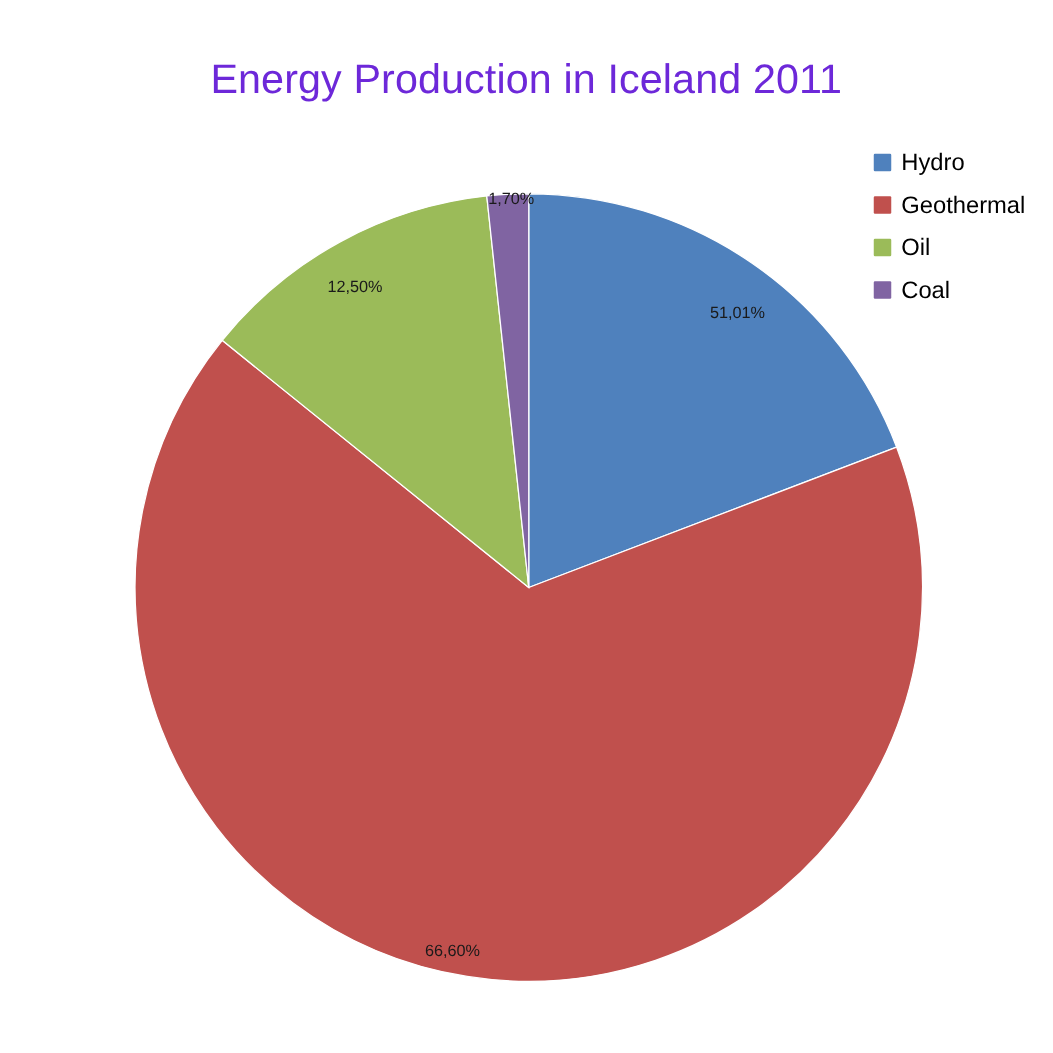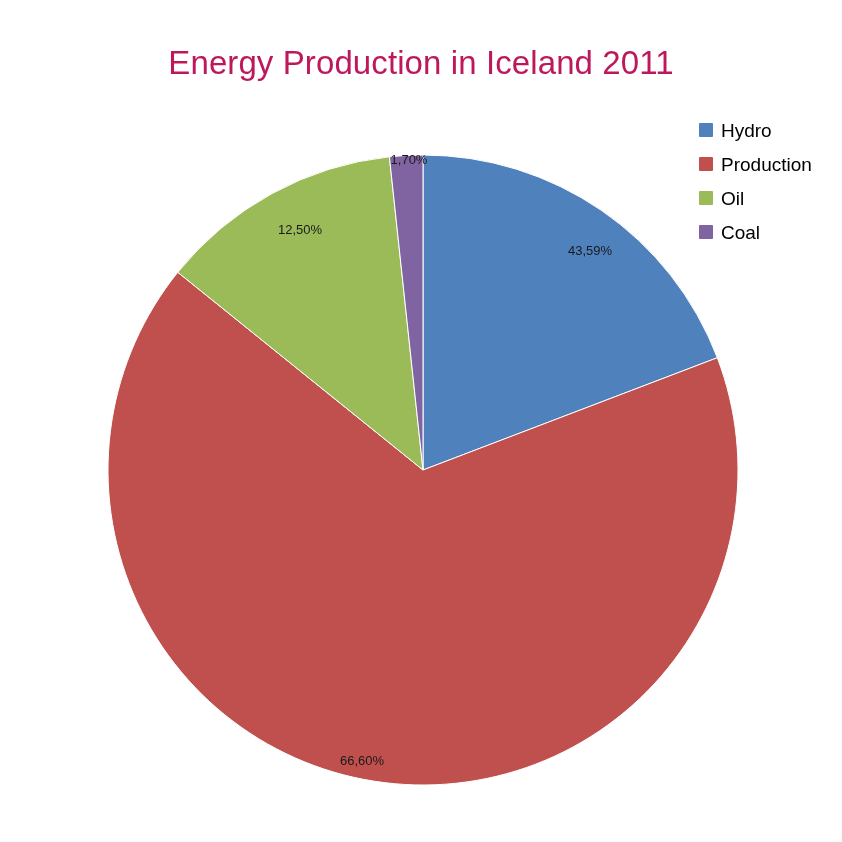--- a/index.html
+++ b/index.html
@@ -25,21 +25,21 @@
   
   .chart-title {
     position: absolute;
     left: 0;
     top: 44px;
     width: 842px;
     text-align: center;
     font-family: "Liberation Sans", "DejaVu Sans", sans-serif;
     font-size: 33px;
     font-weight: 400;
-    color: #be185d;
+    color: #6d28d9;
     letter-spacing: 0.1px;
     white-space: nowrap;
   }
 
   
   .plot-area {
     position: absolute;
     left: 108px;
     top: 155px;
     width: 630px;
@@ -105,34 +105,34 @@
       <g id="pie-slices">
           <path d="M 315 315 L 315.000 0.000 A 315 315 0 0 1 609.314 202.730 Z" fill="#4f81bd" stroke="#ffffff" stroke-width="1"></path>
           <path d="M 315 315 L 609.314 202.730 A 315 315 0 1 1 69.784 117.277 Z" fill="#c0504d" stroke="#ffffff" stroke-width="1"></path>
           <path d="M 315 315 L 69.784 117.277 A 315 315 0 0 1 281.417 1.795 Z" fill="#9bbb59" stroke="#ffffff" stroke-width="1"></path>
           <path d="M 315 315 L 281.417 1.795 A 315 315 0 0 1 315.000 0.000 Z" fill="#8064a2" stroke="#ffffff" stroke-width="1"></path>
         </g>
     </svg>
   </div>
 
   <div id="slice-labels">
-      <div class="slice-label" style="left: 590px; top: 235px;">43,59%</div>
+      <div class="slice-label" style="left: 590px; top: 235px;">51,01%</div>
       <div class="slice-label" style="left: 362px; top: 745px;">66,60%</div>
-      <div class="slice-label" style="left: 300px; top: 214px;">12,50%</div>
+      <div class="slice-label" style="left: 284px; top: 214px;">12,50%</div>
       <div class="slice-label" style="left: 409px; top: 144px;">1,70%</div>
     </div>
 
   <div class="legend">
     <div class="legend-item">
       <span class="legend-swatch" style="background: rgb(79, 129, 189);"></span>
       <span class="legend-label">Hydro</span>
     </div>
     <div class="legend-item">
       <span class="legend-swatch" style="background: rgb(192, 80, 77);"></span>
-      <span class="legend-label">Production</span>
+      <span class="legend-label">Geothermal</span>
     </div>
     <div class="legend-item">
       <span class="legend-swatch" style="background: rgb(155, 187, 89);"></span>
       <span class="legend-label">Oil</span>
     </div>
     <div class="legend-item">
       <span class="legend-swatch" style="background: rgb(128, 100, 162);"></span>
       <span class="legend-label">Coal</span>
     </div>
   </div>

